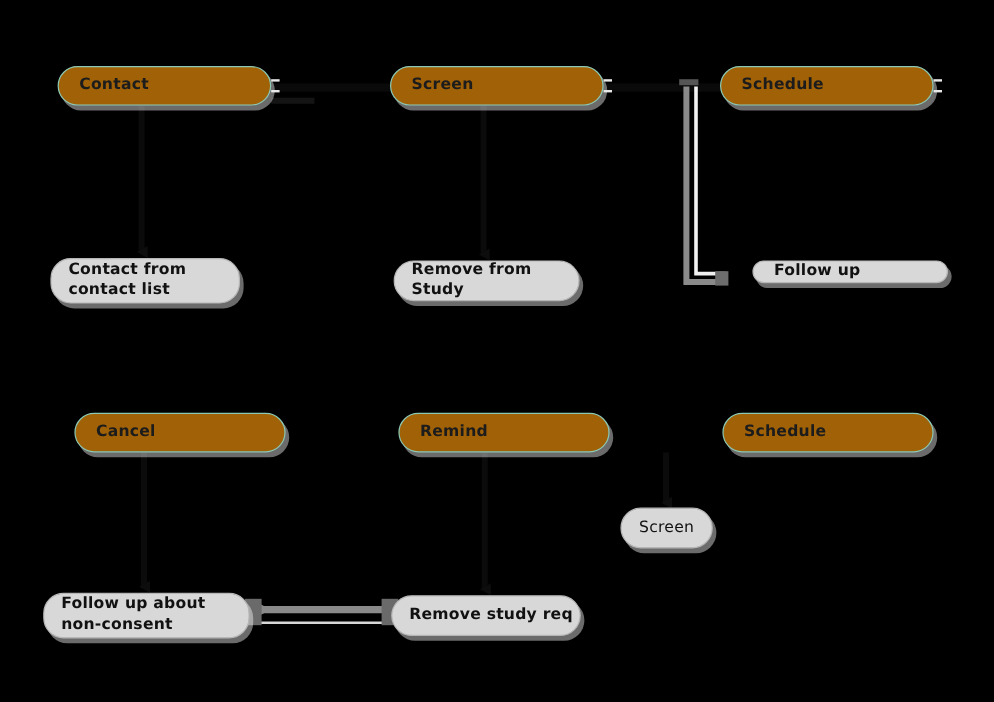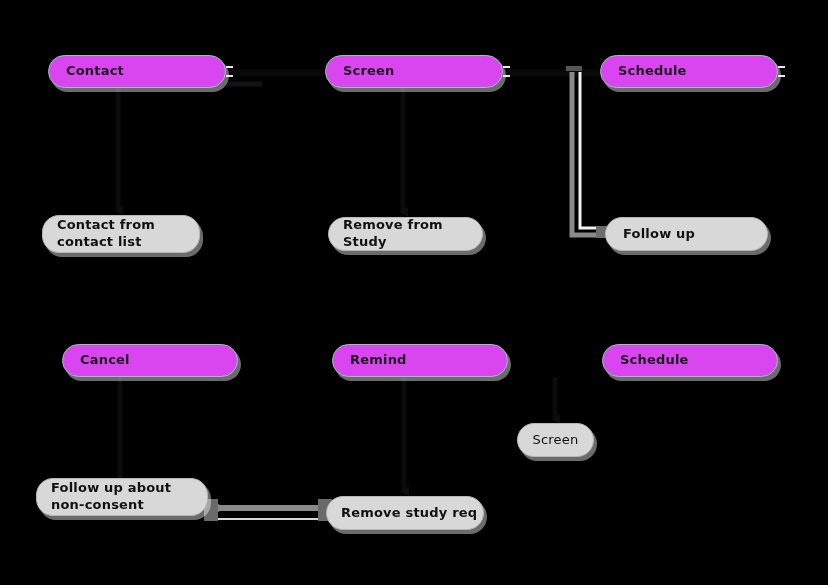--- a/index.html
+++ b/index.html
@@ -46,21 +46,21 @@
   .node .label {
     font-size: 13px;
     font-weight: bold;
     color: #1c1c1c;
     letter-spacing: 0.2px;
     white-space: pre-line;
     text-align: left;
   }
 
   .node.mint {
-    background: #d946ef;
+    background: #a16207;
     border-color: #8cc9b5;
   }
   .node.grey {
     background: #d8d8d8;
     border-color: #b6b6b6;
   }
   .node.grey .label {
     color: #111111;
   }
 
@@ -156,41 +156,41 @@
 
   <div class="node grey" style="left:42px; top:215px; width:158px; height:38px; padding-left:14px;">
     <span class="label">Contact from
 contact list</span>
   </div>
 
   <div class="node grey" style="left:328px; top:217px; width:155px; height:34px; padding-left:14px;">
     <span class="label">Remove from Study</span>
   </div>
 
-  <div class="node grey" style="left:605px; top:217px; width:163px; height:34px;">
+  <div class="node grey" style="left:627px; top:217px; width:163px; height:19px;">
     <span class="label">Follow up</span>
   </div>
 
   <div class="node mint" style="left:62px; top:344px; width:176px; height:33px;">
     <span class="label">Cancel</span>
   </div>
 
   <div class="node mint" style="left:332px; top:344px; width:176px; height:33px;">
     <span class="label">Remind</span>
   </div>
 
   <div class="node mint" style="left:602px; top:344px; width:176px; height:33px;">
     <span class="label">Schedule</span>
   </div>
 
   <div class="node grey" style="left:517px; top:423px; width:77px; height:34px; padding-left:0; justify-content:center;">
     <span class="label" style="font-weight:normal; font-size:13px;">Screen</span>
   </div>
 
-  <div class="node grey" style="left:36px; top:478px; width:172px; height:38px; padding-left:14px;">
+  <div class="node grey" style="left:36px; top:494px; width:172px; height:38px; padding-left:14px;">
     <span class="label">Follow up about
 non-consent</span>
   </div>
 
   <div class="node grey" style="left:326px; top:496px; width:158px; height:34px; padding-left:14px;">
     <span class="label">Remove study req</span>
   </div>
 
 </div>
 

